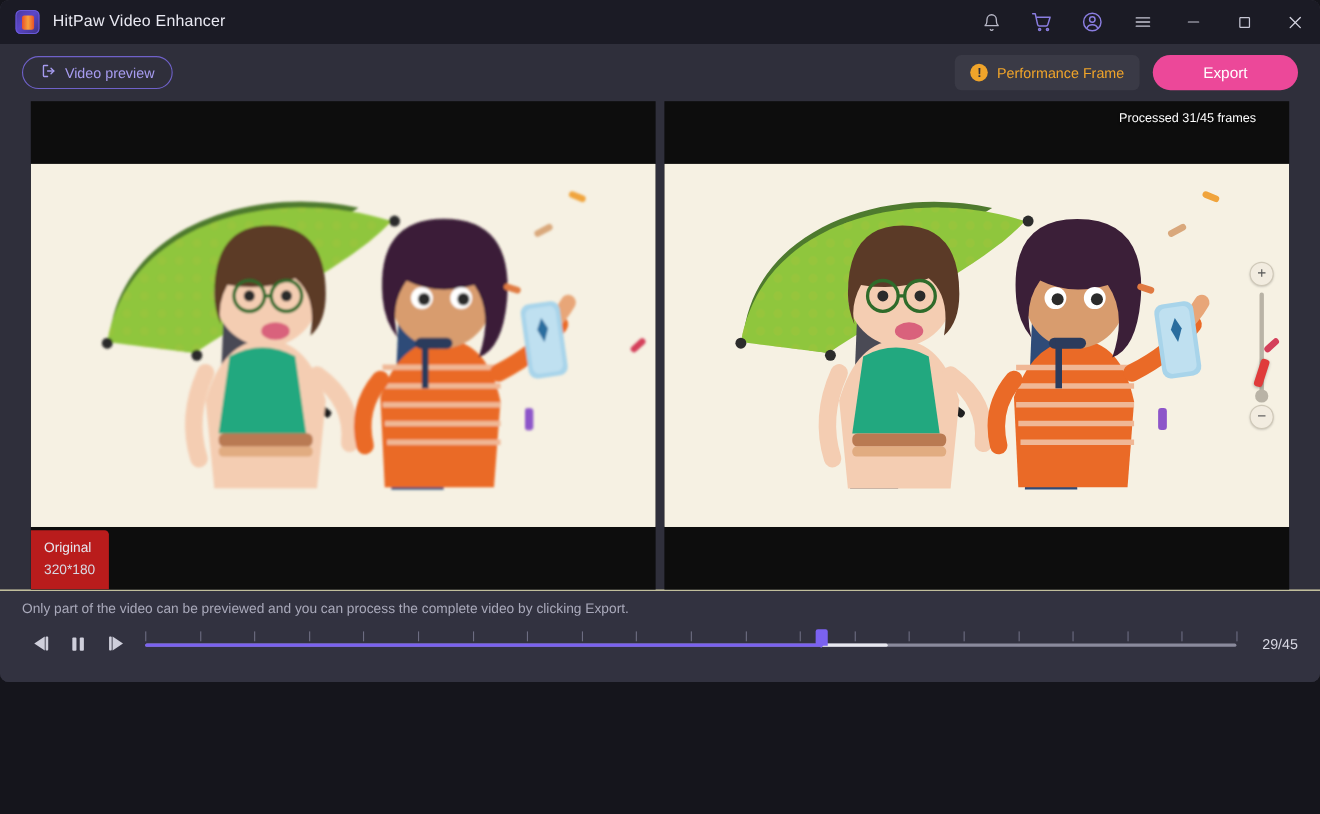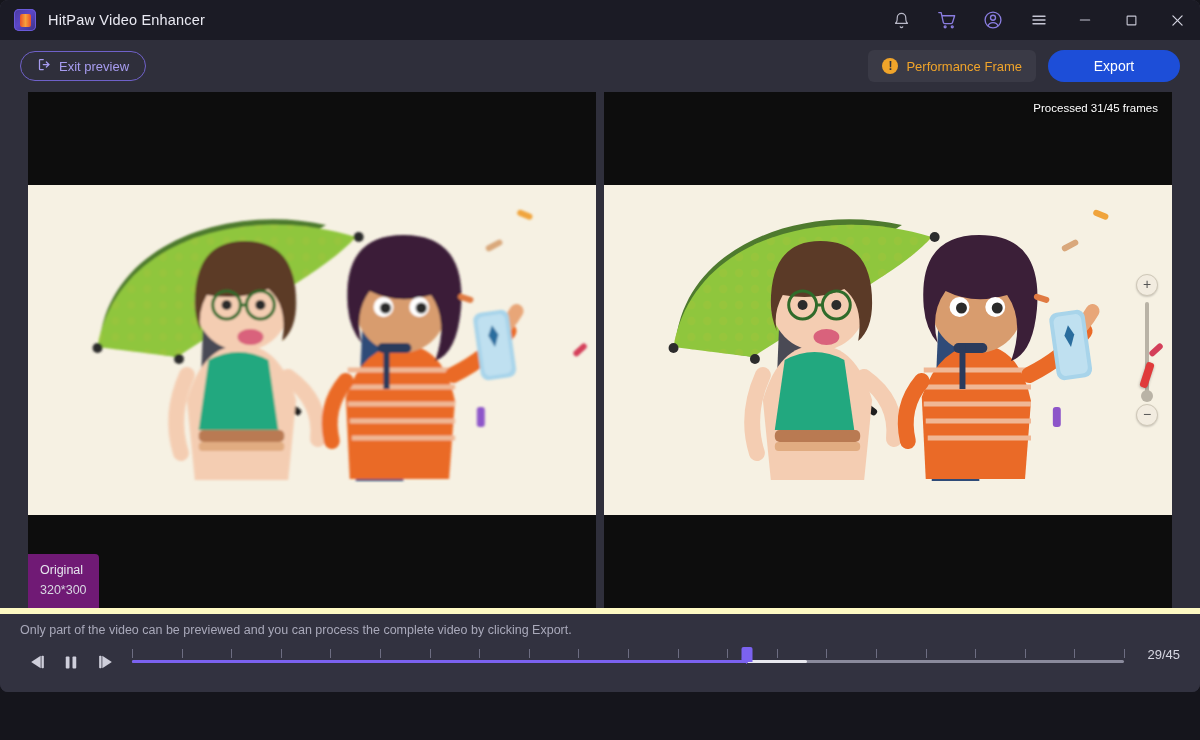--- a/index.html
+++ b/index.html
@@ -4,21 +4,21 @@
 <style>
   * { box-sizing: border-box; margin: 0; padding: 0; }
   html, body {
     width: 1200px; height: 740px;
     background: #15151c;
     font-family: "Liberation Sans", sans-serif;
     overflow: hidden;
   }
   .app {
     position: relative;
-    width: 1200px; height: 692px;
+    width: 1200px; height: 620px;
     background: #2f2f3b;
     border-radius: 8px;
     overflow: hidden;
     display: flex; flex-direction: column;
   }
 
   
   .titlebar {
     height: 40px;
     background: #1b1b25;
@@ -77,21 +77,21 @@
     border: none;
   }
   .warn-dot {
     width: 16px; height: 16px; border-radius: 50%;
     background: #f0a42a; color: #2f2f3b;
     font-size: 12px; font-weight: bold; line-height: 16px;
     text-align: center; flex: 0 0 auto;
   }
   .export-btn {
     width: 132px; height: 32px;
-    background: #1d4ed8; border: none; border-radius: 16px;
+    background: #ec4899; border: none; border-radius: 16px;
     color: #fff; font-size: 14px; cursor: pointer;
   }
 
   
   .preview-wrap {
     flex: 1 1 auto;
     display: flex;
     gap: 8px;
     padding: 0 28px 0 28px;
     min-height: 0;
@@ -107,32 +107,32 @@
     position: absolute;
     left: 0; right: 0;
     top: 50%; transform: translateY(-50%);
     height: 330px;
     background: #f6f1e3;
     overflow: hidden;
   }
   .badge {
     position: absolute;
     left: 0; bottom: 0;
-    background: #701a75;
+    background: #b91c1c;
     color: #e6e6ee;
     padding: 7px 12px 8px 12px;
     font-size: 12.5px;
     line-height: 1.55;
     border-top-right-radius: 4px;
     z-index: 6;
   }
   .badge .b2 { color: #d8d8e2; }
   .status {
     position: absolute;
-    top: 8px; right: 14px;
+    top: 8px; right: 30px;
     text-align: right;
     color: #ffffff;
     font-size: 11.5px;
     line-height: 1.55;
     z-index: 6;
     text-shadow: 0 1px 2px rgba(0,0,0,.8);
   }
 
   
   .zoomctl {
@@ -167,25 +167,25 @@
   .zdot {
     position: absolute; left: 50%; bottom: -4px;
     width: 12px; height: 12px; border-radius: 50%;
     background: #b9b3a6; transform: translateX(-50%);
   }
 
   
   .bottombar {
     flex: 0 0 84px;
     background: #323240;
-    border-top: 6px solid #fef9c3;
+    border-top: 1px solid #fef9c3;
     padding: 9px 20px 0 20px;
   }
   .hint { color: #a9a9ba; font-size: 12.5px; margin-bottom: 10px; }
-  .transport { display: flex; align-items: flex-start; gap: 0; }
+  .transport { display: flex; align-items: center; gap: 0; }
   .tctl {
     width: 34px; height: 30px;
     display: flex; align-items: center; justify-content: center;
     cursor: pointer;
   }
   .timeline {
     position: relative;
     flex: 1 1 auto;
     height: 26px;
     margin: 0 14px 0 10px;
@@ -280,21 +280,21 @@
 
   <div class="toolbar">
     <button class="exit-preview">
       <span>
         <svg width="15" height="15" viewBox="0 0 24 24" fill="none" stroke="#a79cf0" stroke-width="2" stroke-linecap="round" stroke-linejoin="round">
           <path d="M10 4H5a1 1 0 0 0-1 1v14a1 1 0 0 0 1 1h5"></path>
           <polyline points="15 8 19 12 15 16"></polyline>
             <line x1="19" y1="12" x2="10" y2="12"></line>
         </svg>
       </span>
-      <span>Exit preview</span>
+      <span>Video preview</span>
     </button>
 
     <div class="toolbar-right">
       <button class="perf-tips">
         <span class="warn-dot">!</span>
         <span>Performance Frame</span>
       </button>
       <button class="export-btn">Export</button>
     </div>
   </div>
@@ -372,21 +372,21 @@
             <rect x="434" y="108" width="16" height="6" rx="3" fill="#e07a42" transform="rotate(18 434 108)"></rect>
             <rect x="572" y="180" width="16" height="6" rx="3" fill="#d43f5a" transform="rotate(-40 560 170)"></rect>
             <rect x="548" y="168" width="16" height="6" rx="3" fill="#d43f5a" transform="rotate(-42 548 168)"></rect>
             <rect x="452" y="222" width="8" height="20" rx="3" fill="#8d55c9"></rect>
             <rect x="494" y="24" width="16" height="6" rx="3" fill="#f0a43c" transform="rotate(22 494 24)"></rect>
           </g>
         </svg>
       </div>
       <div class="badge">
         <div>Original</div>
-        <div class="b2">320*300</div>
+        <div class="b2">320*180</div>
       </div>
     </div>
 
     <div class="pane">
       <div class="video-strip">
         <svg viewBox="0 0 572 330" width="100%" height="100%" preserveAspectRatio="none">
           <defs>
             <pattern id="dotsR" width="16" height="16" patternUnits="userSpaceOnUse">
               <circle cx="8" cy="8" r="4.2" fill="#9dc43c"></circle>
             </pattern>

